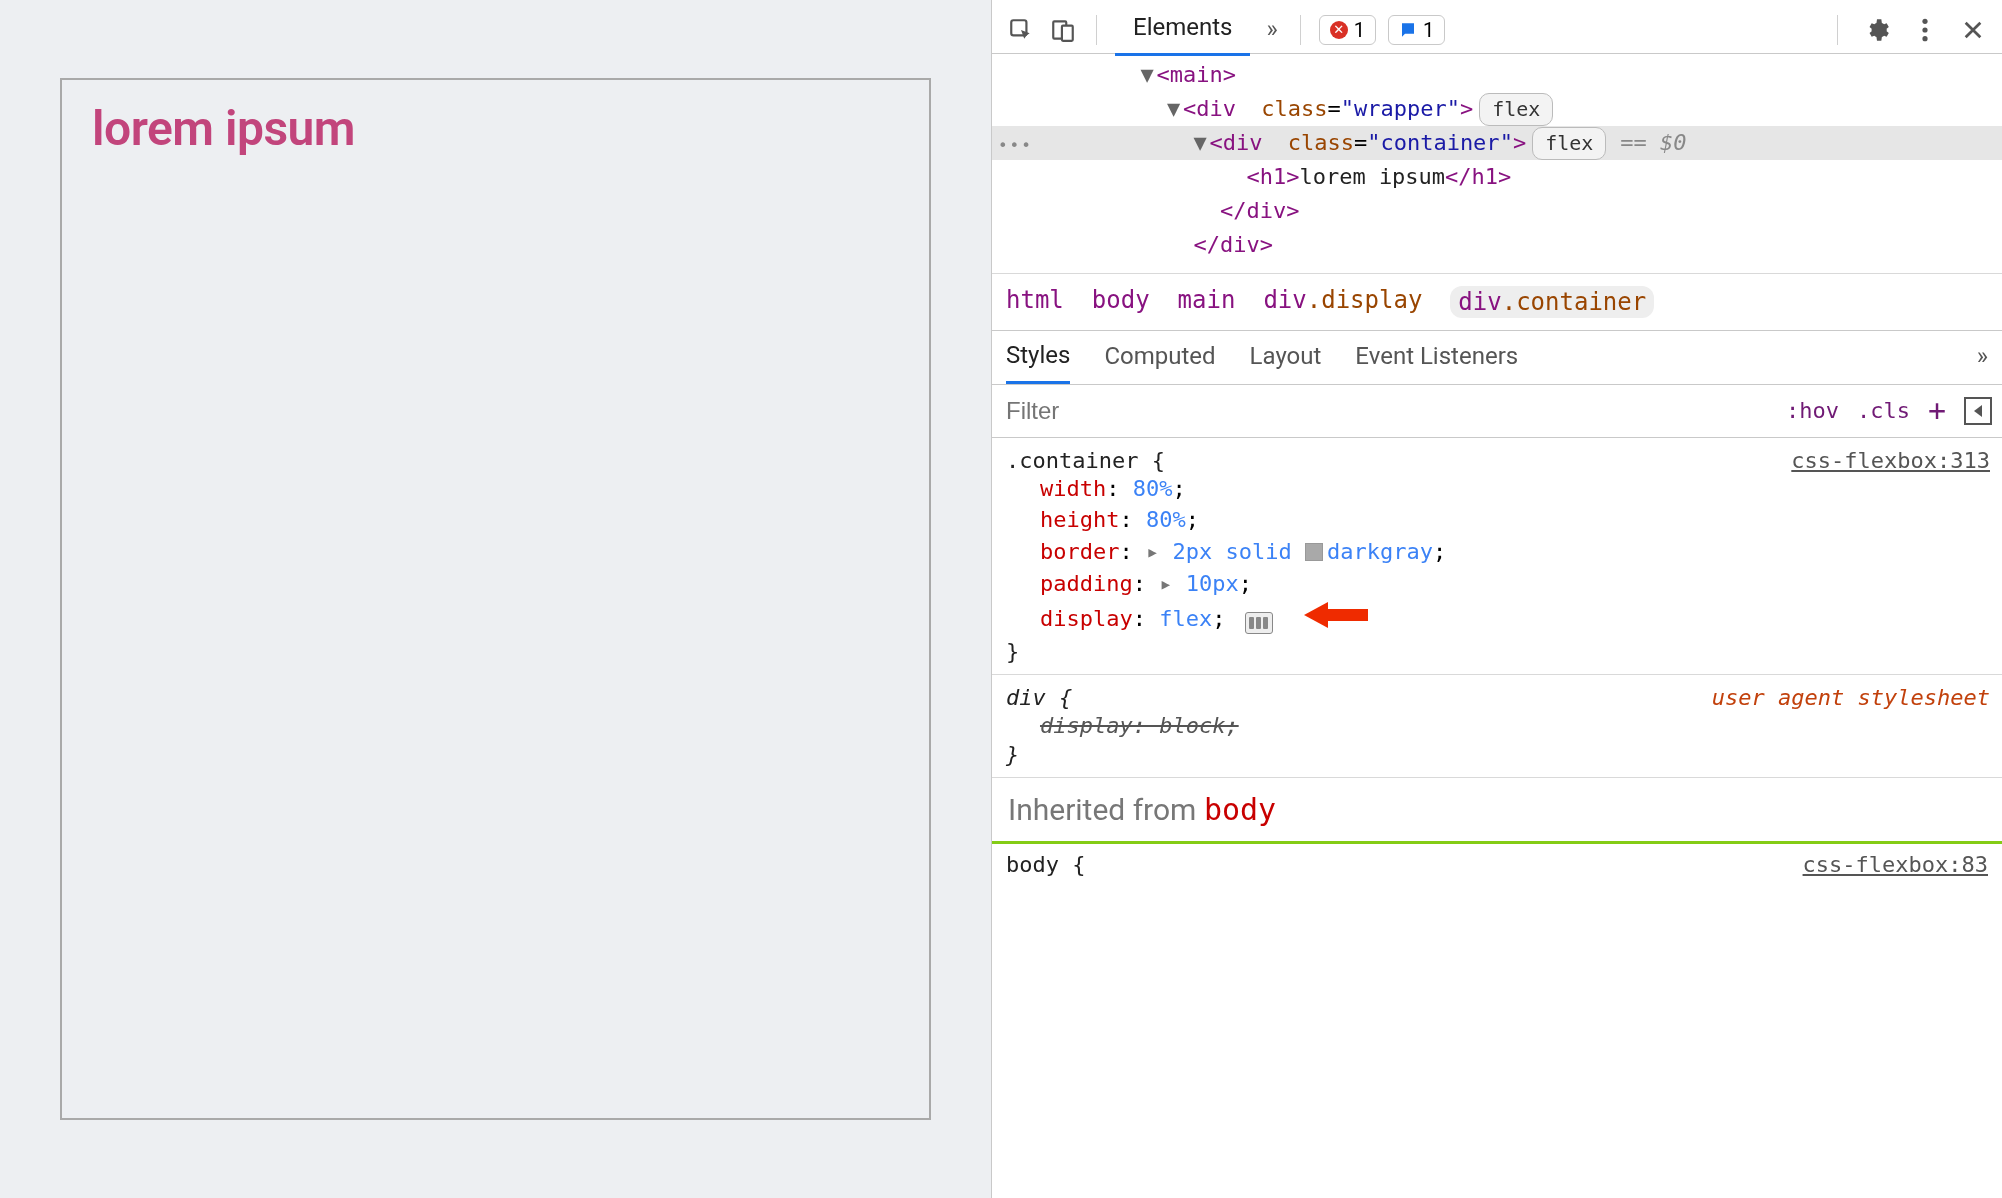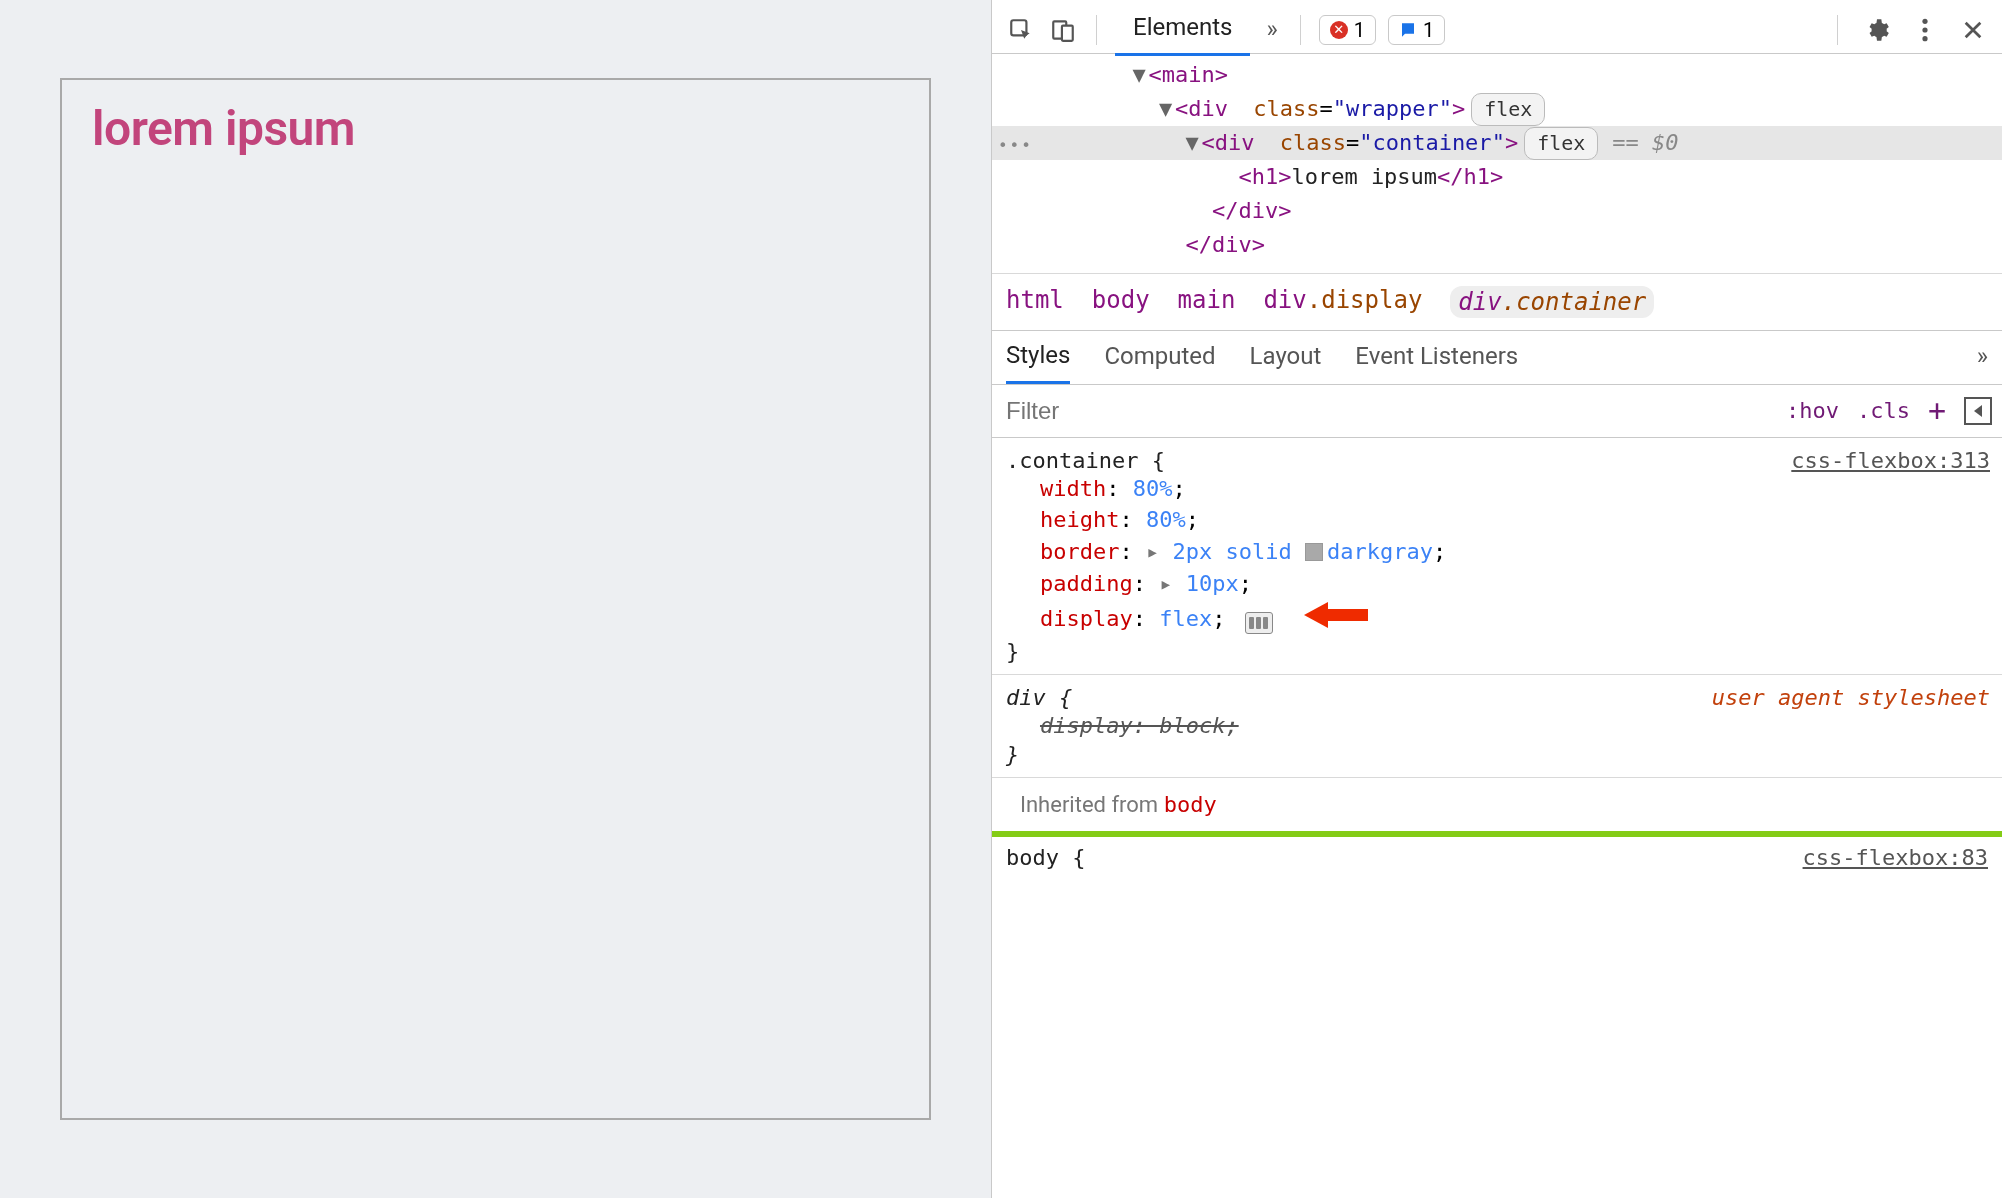--- a/index.html
+++ b/index.html
@@ -80,21 +80,21 @@
   .dot-red { background:#d93025; }
   .pill-blue svg { fill:#1a73e8; }
   .toolbar-right { margin-left:auto; display:flex; align-items:center; gap:18px; }
 
   
   .dom-tree {
     padding: 4px 0 10px 0;
     font-size: 22px;
     line-height: 1.55;
   }
-  .dom-tree .line { white-space: pre; padding-left: 8px; }
+  .dom-tree .line { white-space: pre; padding-left: 16px; }
   .dom-tree .sel { background: #e6e6e6; position: relative; }
   .dom-tree .sel::before {
     content: "•••"; position:absolute; left:6px; color:#888; font-size:16px; top:8px; letter-spacing:2px;
   }
   .tri { color:#666; display:inline-block; width:16px; }
   .tag-br { color:#881280; }
   .attr-n { color:#994500;margin-left:12px; }
   .attr-v { color:#1a1aa6; }
   .badge {
     display:inline-block; border:1px solid #bbb; border-radius:10px;
@@ -105,21 +105,21 @@
   .txt { color:#222; }
 
   
   .crumbs {
     display:flex; gap:28px; padding:12px 14px;
     border-top:1px solid #d9d9d9;
     border-bottom:1px solid #c9c9c9;
     font-size:24px;
   }
   .crumbs span { color:#881280; cursor:pointer; }
-  .crumbs .sel-crumb { background:#eee; border-radius:12px; padding:2px 8px;font-style:italic; }
+  .crumbs .sel-crumb { background:#eee; border-radius:12px; padding:2px 8px; }
   .crumbs .cls { color:#994500; }
 
   
   .subtabs {
     display:flex; align-items:center; gap:34px;
     padding:10px 14px 0;
     border-bottom:1px solid #c9c9c9;
     font-size:24px;
   }
   .subtabs .stab { padding-bottom:12px; color:#555; cursor:pointer; }
@@ -162,22 +162,22 @@
   .flex-icon {
     display:inline-flex;width:28px;height:22px;border:1px solid #888;border-radius:3px;
     align-items:center;justify-content:center;gap:2px;background:#eee;vertical-align:-3px;margin-left:6px;
   }
   .flex-icon i{width:5px;height:12px;background:#888;border-radius:1px;display:block;}
   .arrow {
     display:inline-block;margin-left:18px;vertical-align:-4px;
   }
   .strike { text-decoration:line-through; font-style:italic; color:#555; }
   .inherit-hdr {
-    padding:14px 28px; color:#777; font-size:22px;
-    border-bottom:6px solid #84cc16;
+    padding:14px 16px; color:#777; font-size:30px;
+    border-bottom:3px solid #84cc16;
   }
   .inherit-hdr .from { color:#c80000; font-family:Menlo,monospace; }
   .bottomcut {
     padding:8px 14px 0; font-family:Menlo,monospace; color:#222;
     display:flex; justify-content:space-between; align-items:center;
   }
   .bottomcut .srcu { color:#555; text-decoration:underline; font-family:Menlo,monospace; }
 </style>
 </head>
 <body>

